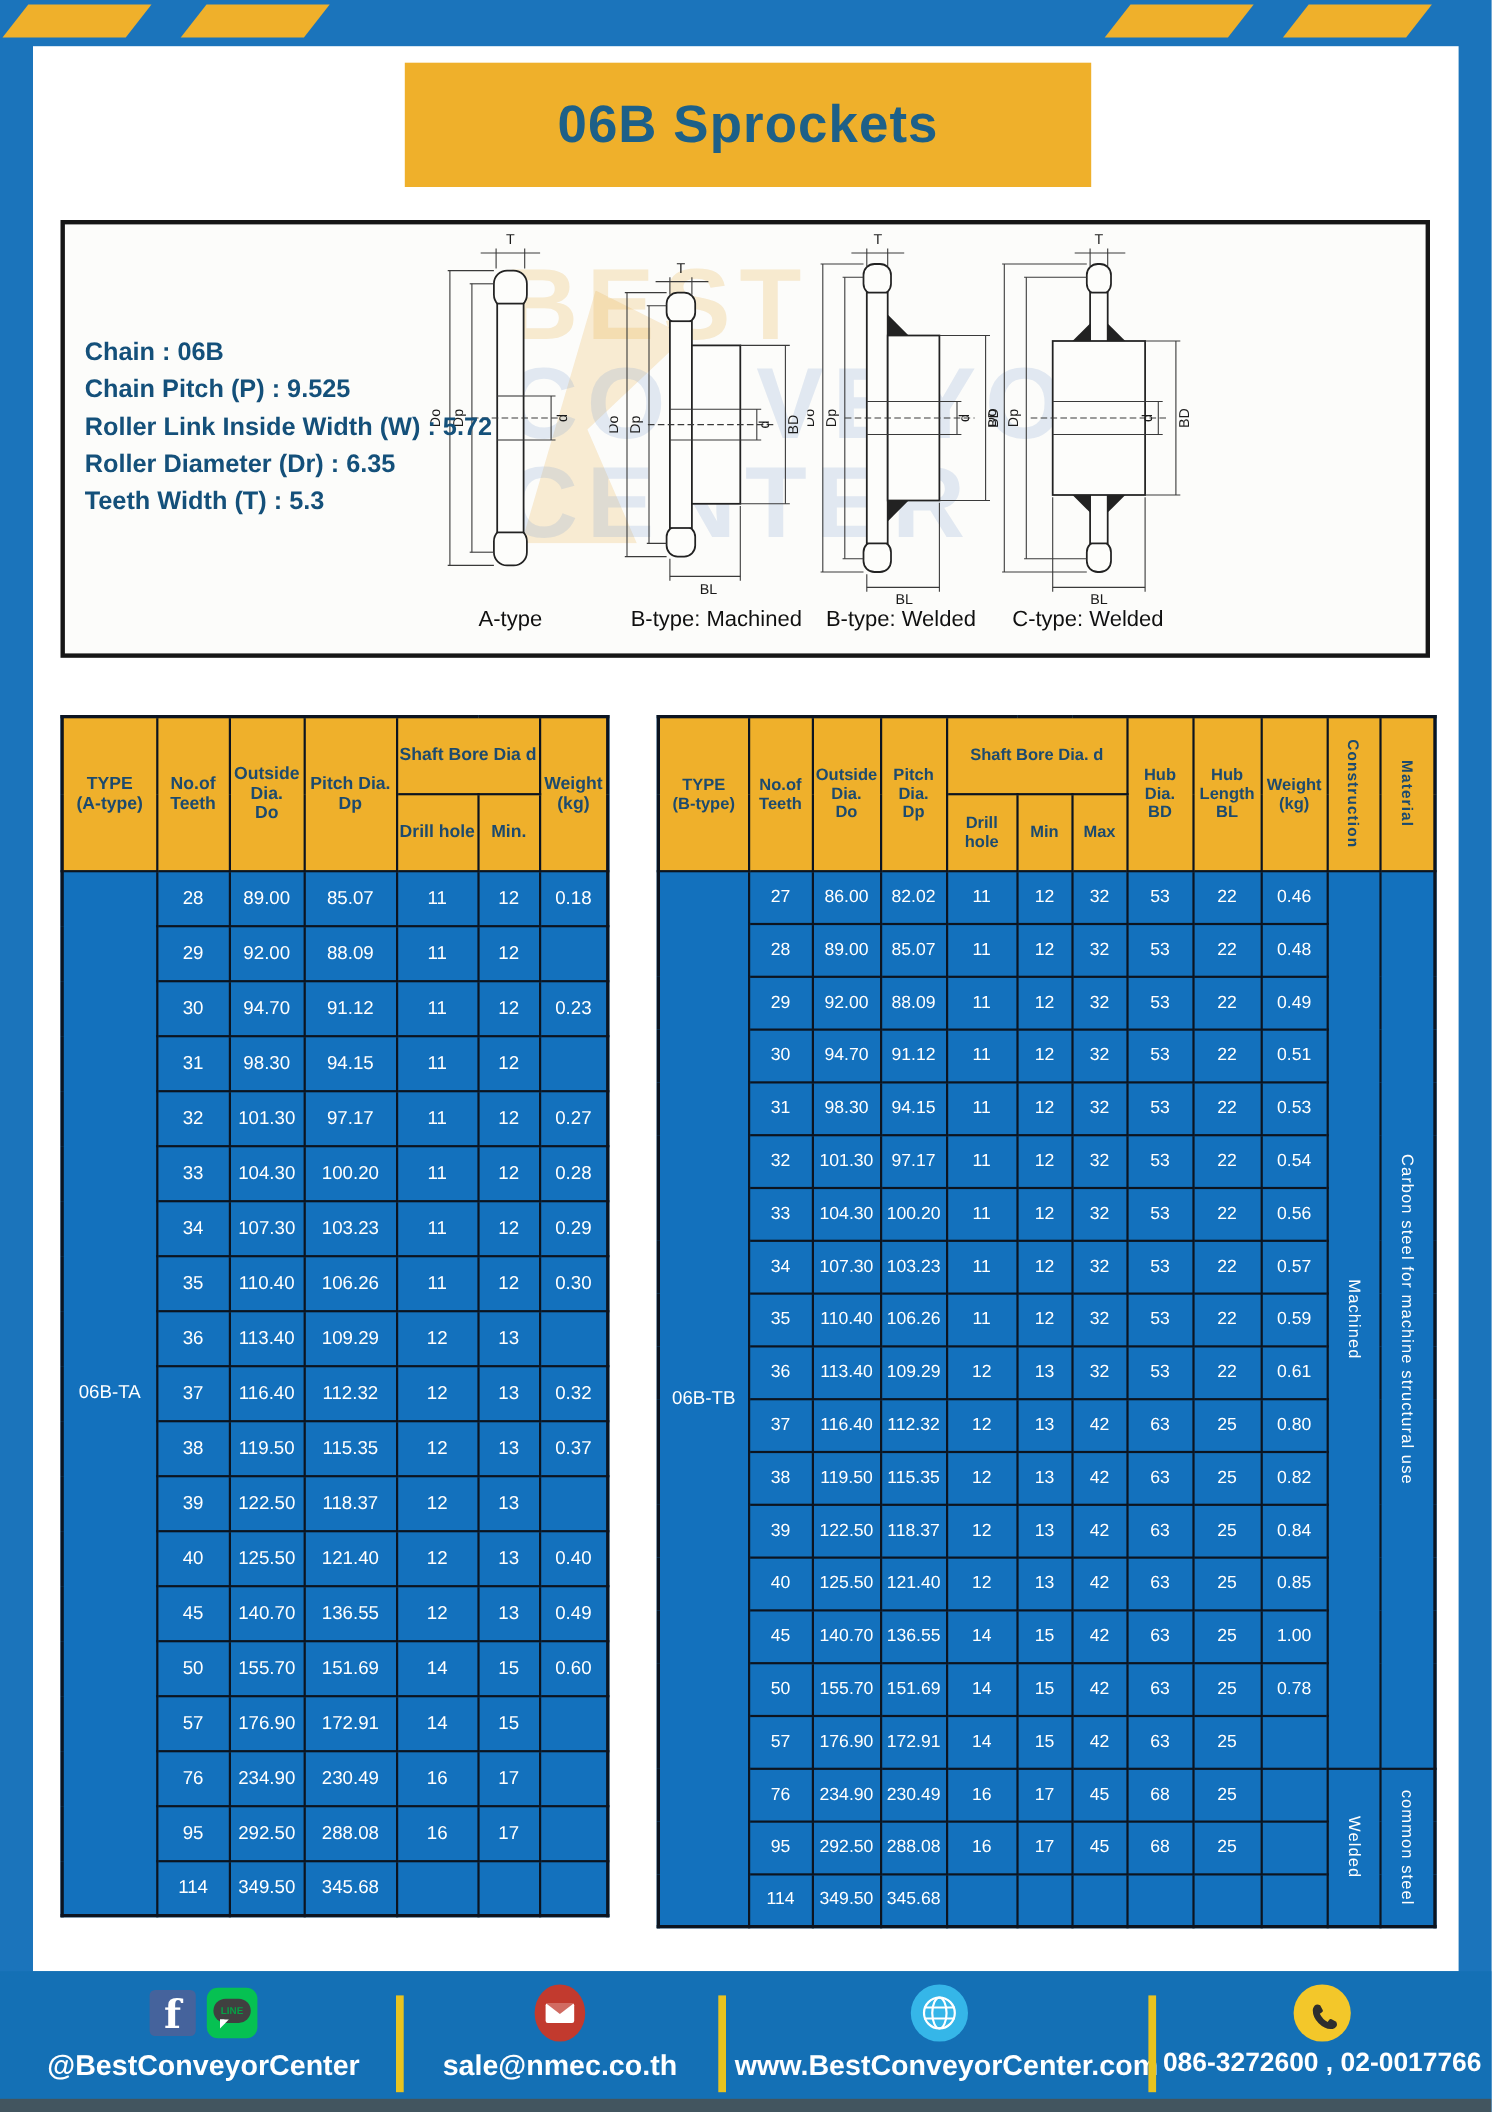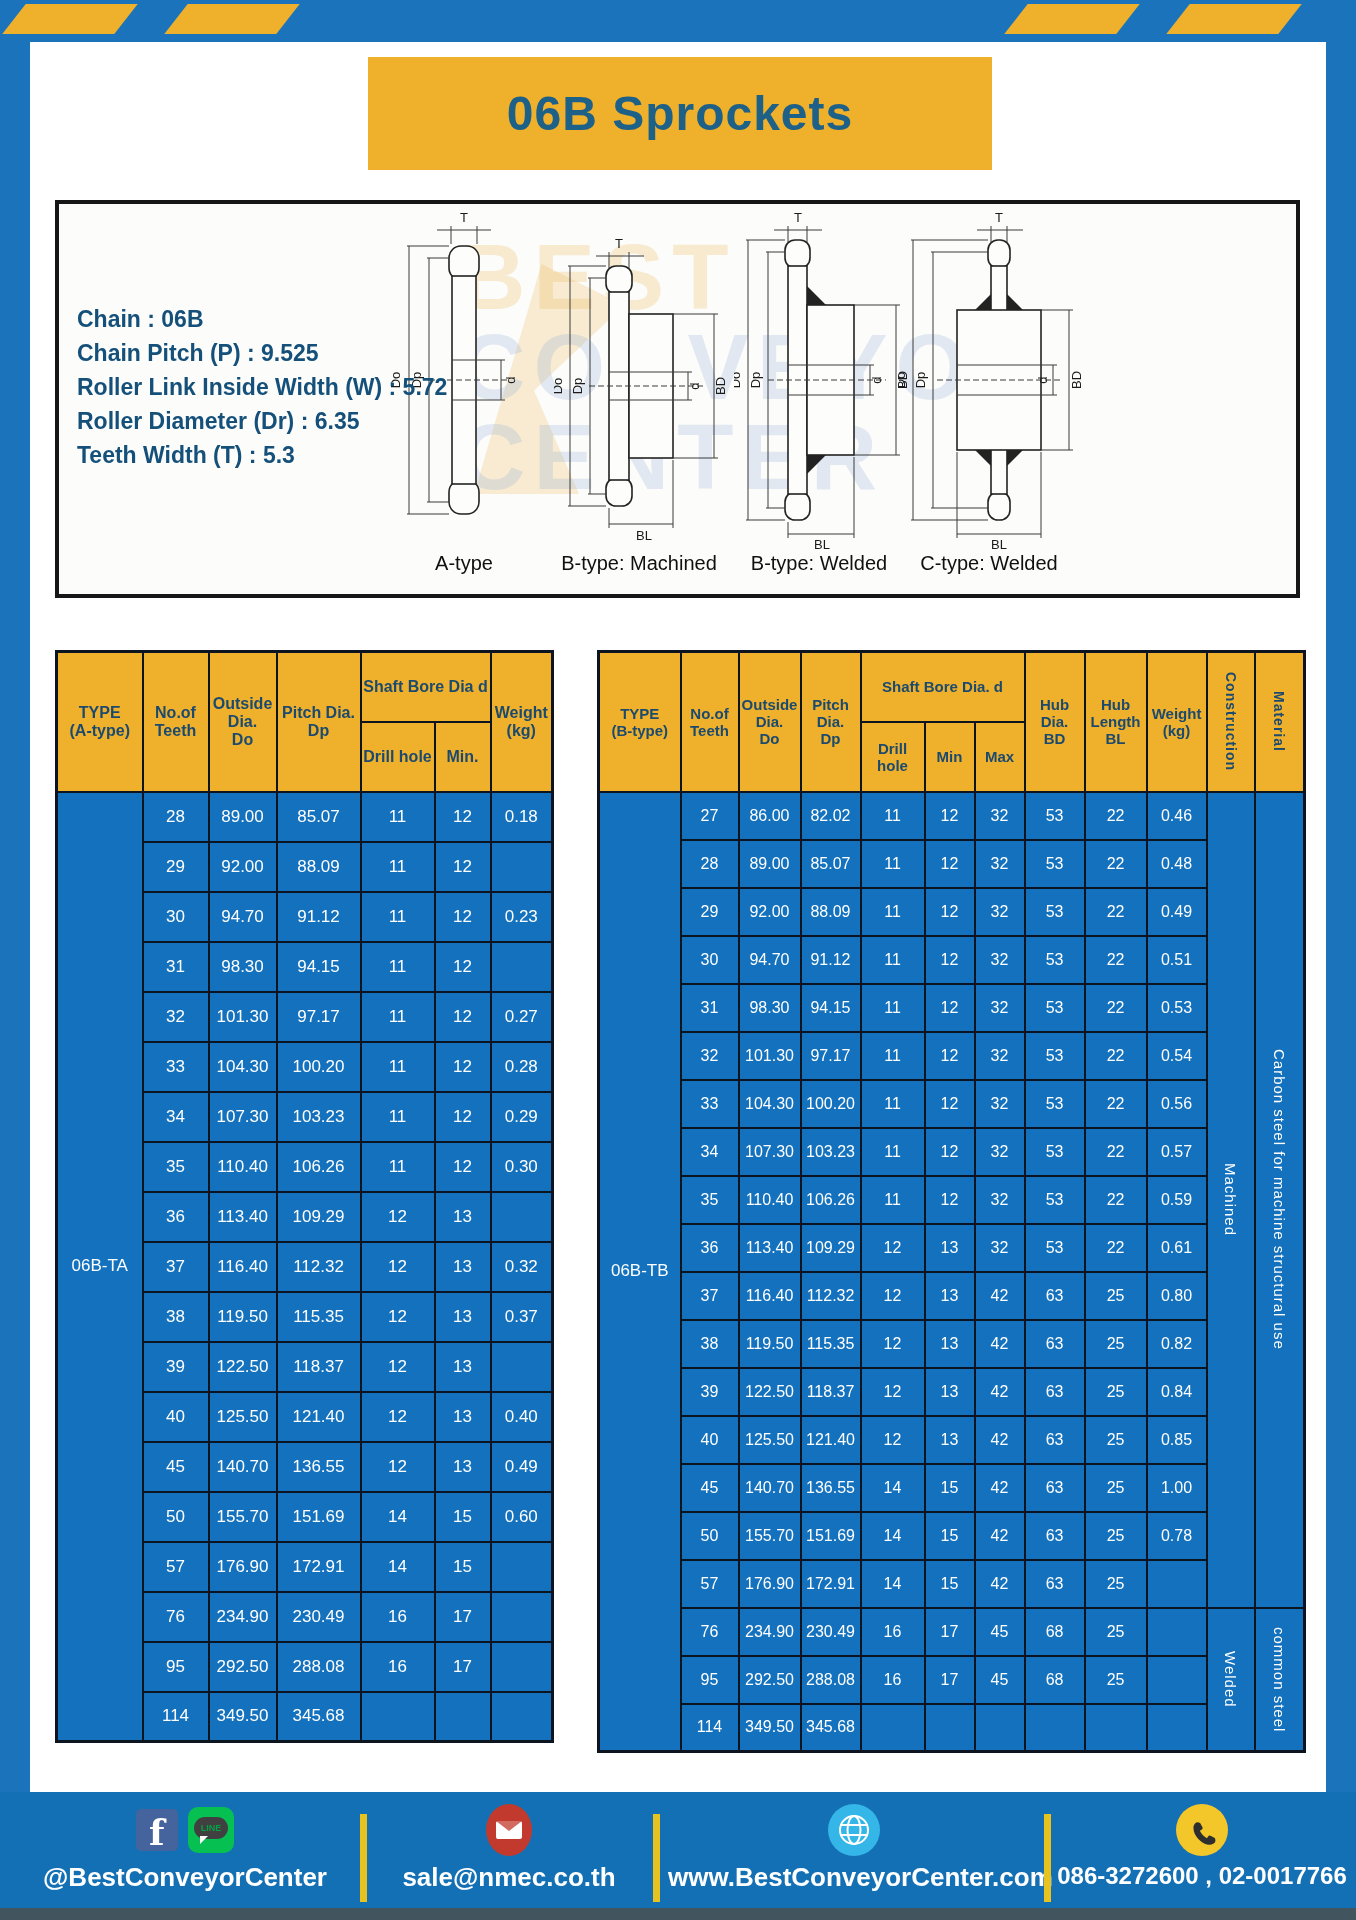--- a/index.html
+++ b/index.html
@@ -25,21 +25,21 @@
   .specs{position:absolute;left:18px;top:98px;font-size:23px;font-weight:bold;color:#14507a;line-height:34px;z-index:2;}
   .watermark{position:absolute;left:400px;top:28px;z-index:0;opacity:1;line-height:0.98;pointer-events:none;}
   .watermark div{font-size:92px;font-weight:bold;letter-spacing:8px;color:rgba(130,165,210,0.22);}
   .watermark div:first-child{color:rgba(232,182,84,0.26);}
   .swoosh{position:absolute;left:415px;top:60px;width:150px;height:230px;z-index:0;
     background:rgba(235,185,90,0.25);clip-path:polygon(0 100%,45% 0,100% 18%,40% 55%,70% 100%);}
   .drawing{position:absolute;z-index:1;}
   .drawing svg{display:block;}
   .dcap{position:absolute;top:348px;z-index:2;text-align:center;font-size:20px;color:#101010;}
   .cap-a{left:330px;width:150px;}
-  .cap-b1{left:490px;width:180px;}
+  .cap-b1{left:490px;width:180px;text-align:right;}
   .cap-b2{left:670px;width:180px;}
   .cap-c{left:835px;width:190px;}
   .dim-label{font-size:13px;fill:#1b1b1b;}
   .dln{stroke:#3a3a3a;stroke-width:1;fill:none;}
   .dct{stroke:#3a3a3a;stroke-width:1;fill:none;stroke-dasharray:6 3;}
   .part{stroke:#222;stroke-width:1.6;fill:#fdfdfb;}
   .weld{fill:#222;}
 
   
   table.data-table{position:absolute;border-collapse:collapse;table-layout:fixed;

